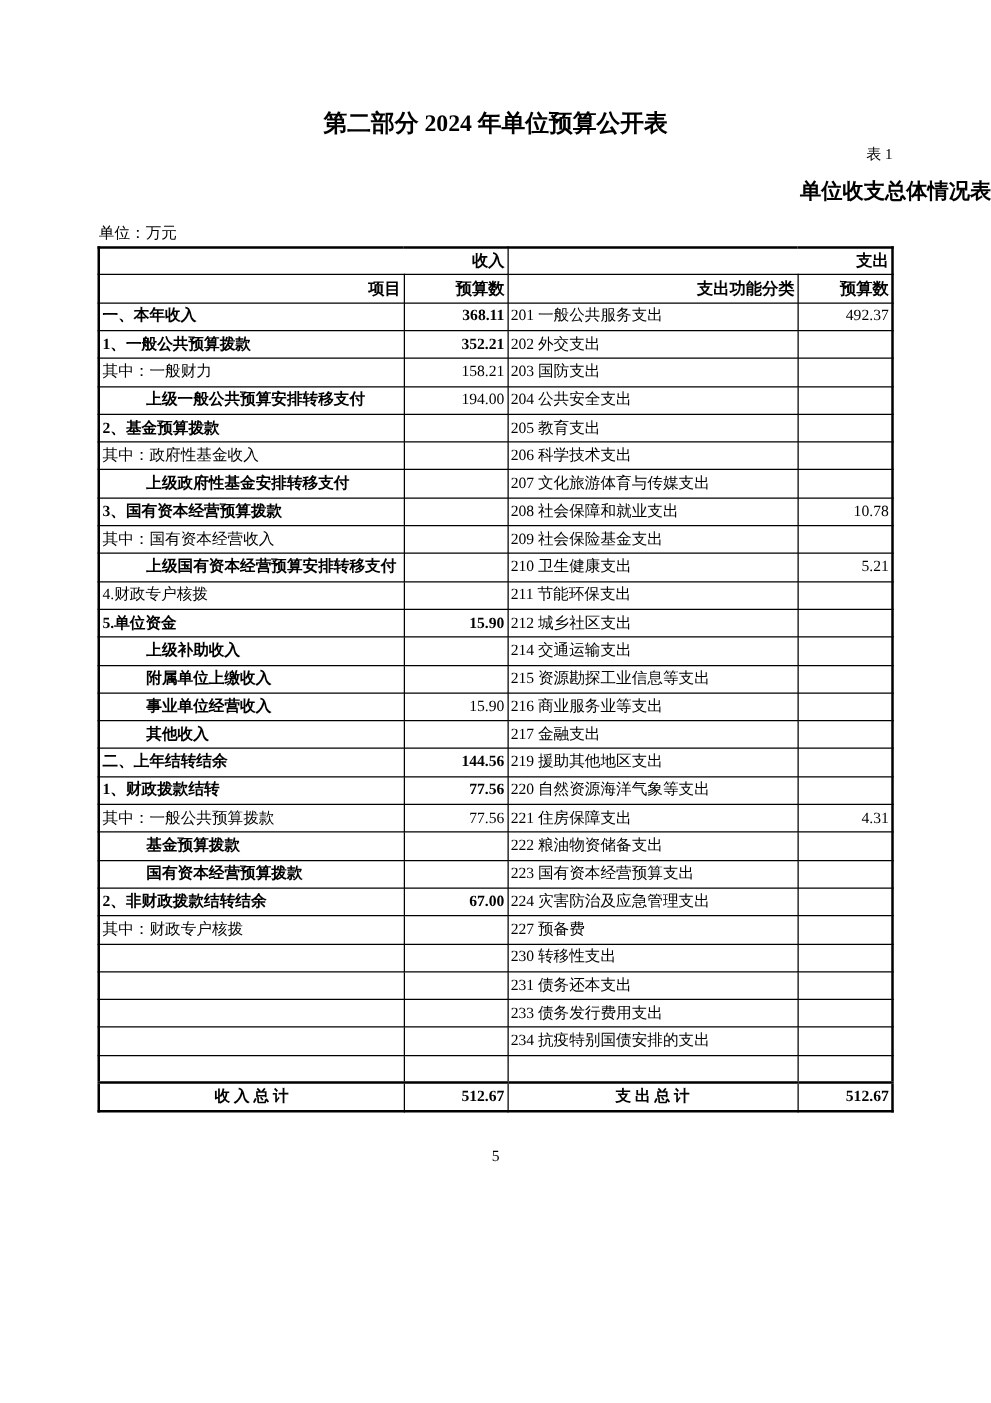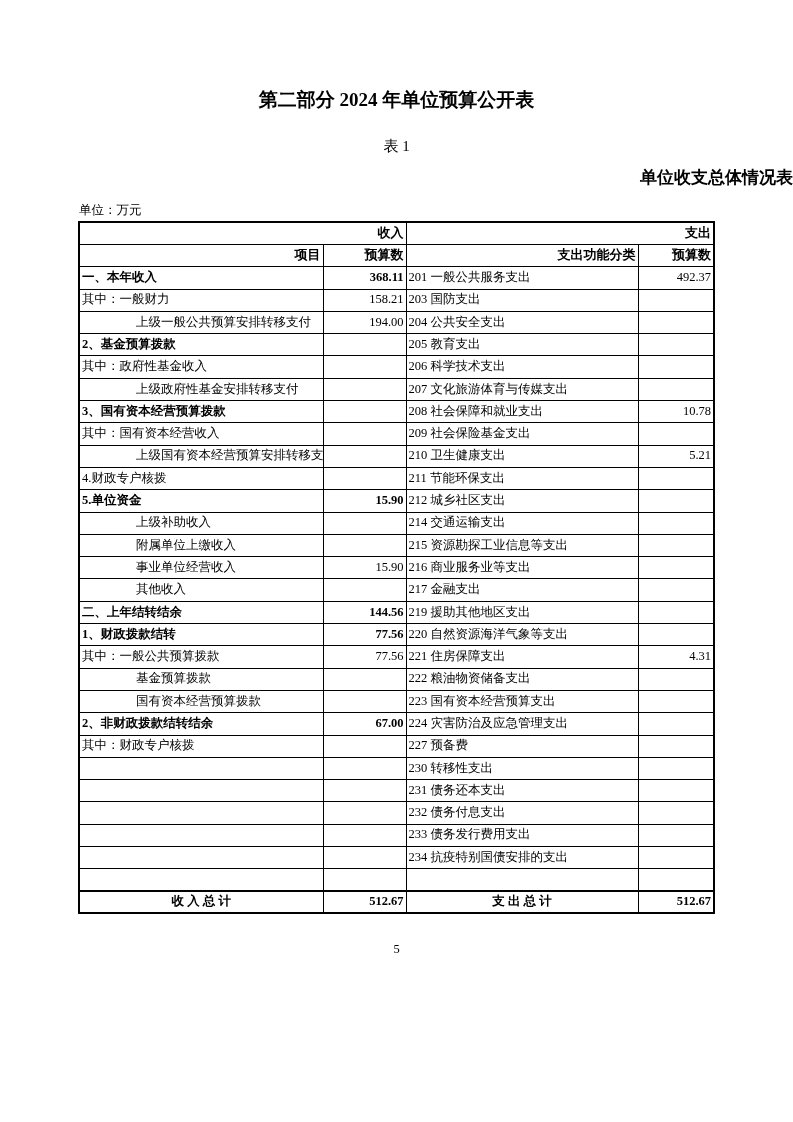--- a/index.html
+++ b/index.html
@@ -19,24 +19,24 @@
   .part-title {
     margin: 0;
     padding-top: 89px;
     text-align: center;
     font-size: 19px;
     font-weight: bold;
     line-height: 1.2;
   }
   .table-label {
     width: 635px;
-    margin: 25px auto 0;
-    font-size: 15px;
+    margin: 4px auto 0;
+    font-size: 12px;
     line-height: 1.2;
-    text-align: center;
+    text-align: right;
   }
   .table-title {
     margin: 13px 0 0;
     text-align: right;
     font-size: 17px;
     font-weight: bold;
     line-height: 1.2;
   }
   .meta-row {
     width: 635px;
@@ -63,21 +63,21 @@
     overflow: hidden;
     white-space: nowrap;
     line-height: 1.1;
   }
   table.budget th {
     font-weight: bold;
     text-align: right;
     font-size: 13px;
   }
   .c-item { text-align: left; padding-left: 3px; }
-  .c-item.ind { padding-left: 56px; }
+  .c-item.ind { padding-left: 37px; font-weight: bold; }
   .c-func { text-align: left; padding-left: 3px; }
   .c-num  { text-align: right; padding-right: 2px; }
   .b { font-weight: bold; }
   .c-total { text-align: center; font-weight: bold; }
   tfoot td { border-top: 2px solid #000 !important; }
   .page-number {
     margin-top: 28px;
     text-align: center;
     font-size: 12.5px;
   }
@@ -117,20 +117,26 @@
       </tr>
     </thead>
     <tbody>
         <tr>
           <td class="c-item b">一、本年收入</td>
           <td class="c-num b">368.11</td>
           <td class="c-func">201 一般公共服务支出</td>
           <td class="c-num">492.37</td>
         </tr>
         <tr>
+          <td class="c-item b">1、一般公共预算拨款</td>
+          <td class="c-num b">352.21</td>
+          <td class="c-func">202 外交支出</td>
+          <td class="c-num"></td>
+        </tr>
+        <tr>
           <td class="c-item">其中：一般财力</td>
           <td class="c-num">158.21</td>
           <td class="c-func">203 国防支出</td>
           <td class="c-num"></td>
         </tr>
         <tr>
           <td class="c-item ind">上级一般公共预算安排转移支付</td>
           <td class="c-num">194.00</td>
           <td class="c-func">204 公共安全支出</td>
           <td class="c-num"></td>
@@ -252,26 +258,20 @@
         <tr>
           <td class="c-item"></td>
           <td class="c-num"></td>
           <td class="c-func">230 转移性支出</td>
           <td class="c-num"></td>
         </tr>
         <tr>
           <td class="c-item"></td>
           <td class="c-num"></td>
           <td class="c-func">231 债务还本支出</td>
-          <td class="c-num"></td>
-        </tr>
-        <tr>
-          <td class="c-item"></td>
-          <td class="c-num"></td>
-          <td class="c-func">232 债务付息支出</td>
           <td class="c-num"></td>
         </tr>
         <tr>
           <td class="c-item"></td>
           <td class="c-num"></td>
           <td class="c-func">233 债务发行费用支出</td>
           <td class="c-num"></td>
         </tr>
         <tr>
           <td class="c-item"></td>

